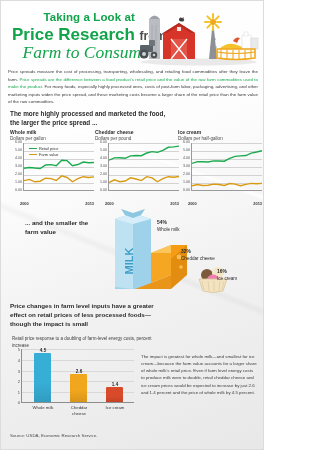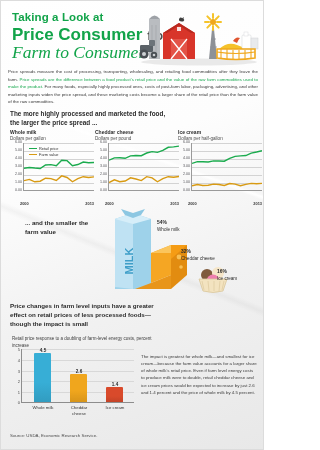--- a/index.html
+++ b/index.html
@@ -19,21 +19,21 @@
   }
   
   .sweep{position:absolute;pointer-events:none;}
   .sweep1{top:78px;left:-30px;width:360px;height:180px;
     background:linear-gradient(200deg,rgba(255,255,255,0) 45%,rgba(255,255,255,.95) 46%,rgba(255,255,255,0) 47%);}
   .sweep2{top:0;left:0;width:264px;height:450px;
     background:linear-gradient(202deg,rgba(0,0,0,0) 0%,rgba(0,0,0,0) 55%,rgba(0,0,0,.035) 56%,rgba(0,0,0,0) 57%);}
 
   
   .header{position:relative;height:66px;}
-  .title{position:absolute;left:11px;top:11px;line-height:1.02;}
+  .title{position:absolute;left:11px;top:11px;line-height:1.02;text-align:center;}
   .t1{font-size:11.5px;font-weight:bold;color:#12a44a;letter-spacing:.1px;}
   .t2{font-size:17px;font-weight:bold;color:#12a44a;margin-top:2px;}
   .t2 .lt{font-size:12px;font-weight:bold;color:#4d4d4d;}
   .t3{font-family:"Liberation Serif",serif;font-style:italic;font-size:17.5px;color:#12a44a;margin-top:1px;}
 
   .art{position:absolute;right:4px;top:4px;width:122px;height:62px;}
 
   
   .intro{position:absolute;left:7px;top:67px;width:250px;font-size:4.4px;line-height:1.72;
     color:#3a3a3a;text-align:justify;}
@@ -99,21 +99,21 @@
 <body>
 
 <div class="page">
 
   <div class="sweep sweep1"></div>
   <div class="sweep sweep2"></div>
 
   <div class="header">
     <div class="title">
       <div class="t1">Taking a Look at</div>
-      <div class="t2"><span>Price Consumer</span> <span class="lt">from</span></div>
+      <div class="t2"><span>Price Research</span> <span class="lt">from</span></div>
       <div class="t3">Farm to Consumer</div>
     </div>
 
     <svg class="art" viewBox="0 0 122 62">
 
       <ellipse cx="62" cy="57" rx="58" ry="3.5" fill="#e9e9e9"></ellipse>
 
       <rect x="12" y="14" width="11" height="40" fill="#b9bcc0"></rect>
       <path d="M12 14 q5.5 -7 11 0 z" fill="#9ea2a7"></path>
       <line x1="15" y1="20" x2="15" y2="54" stroke="#a8abaf" stroke-width="1"></line>

